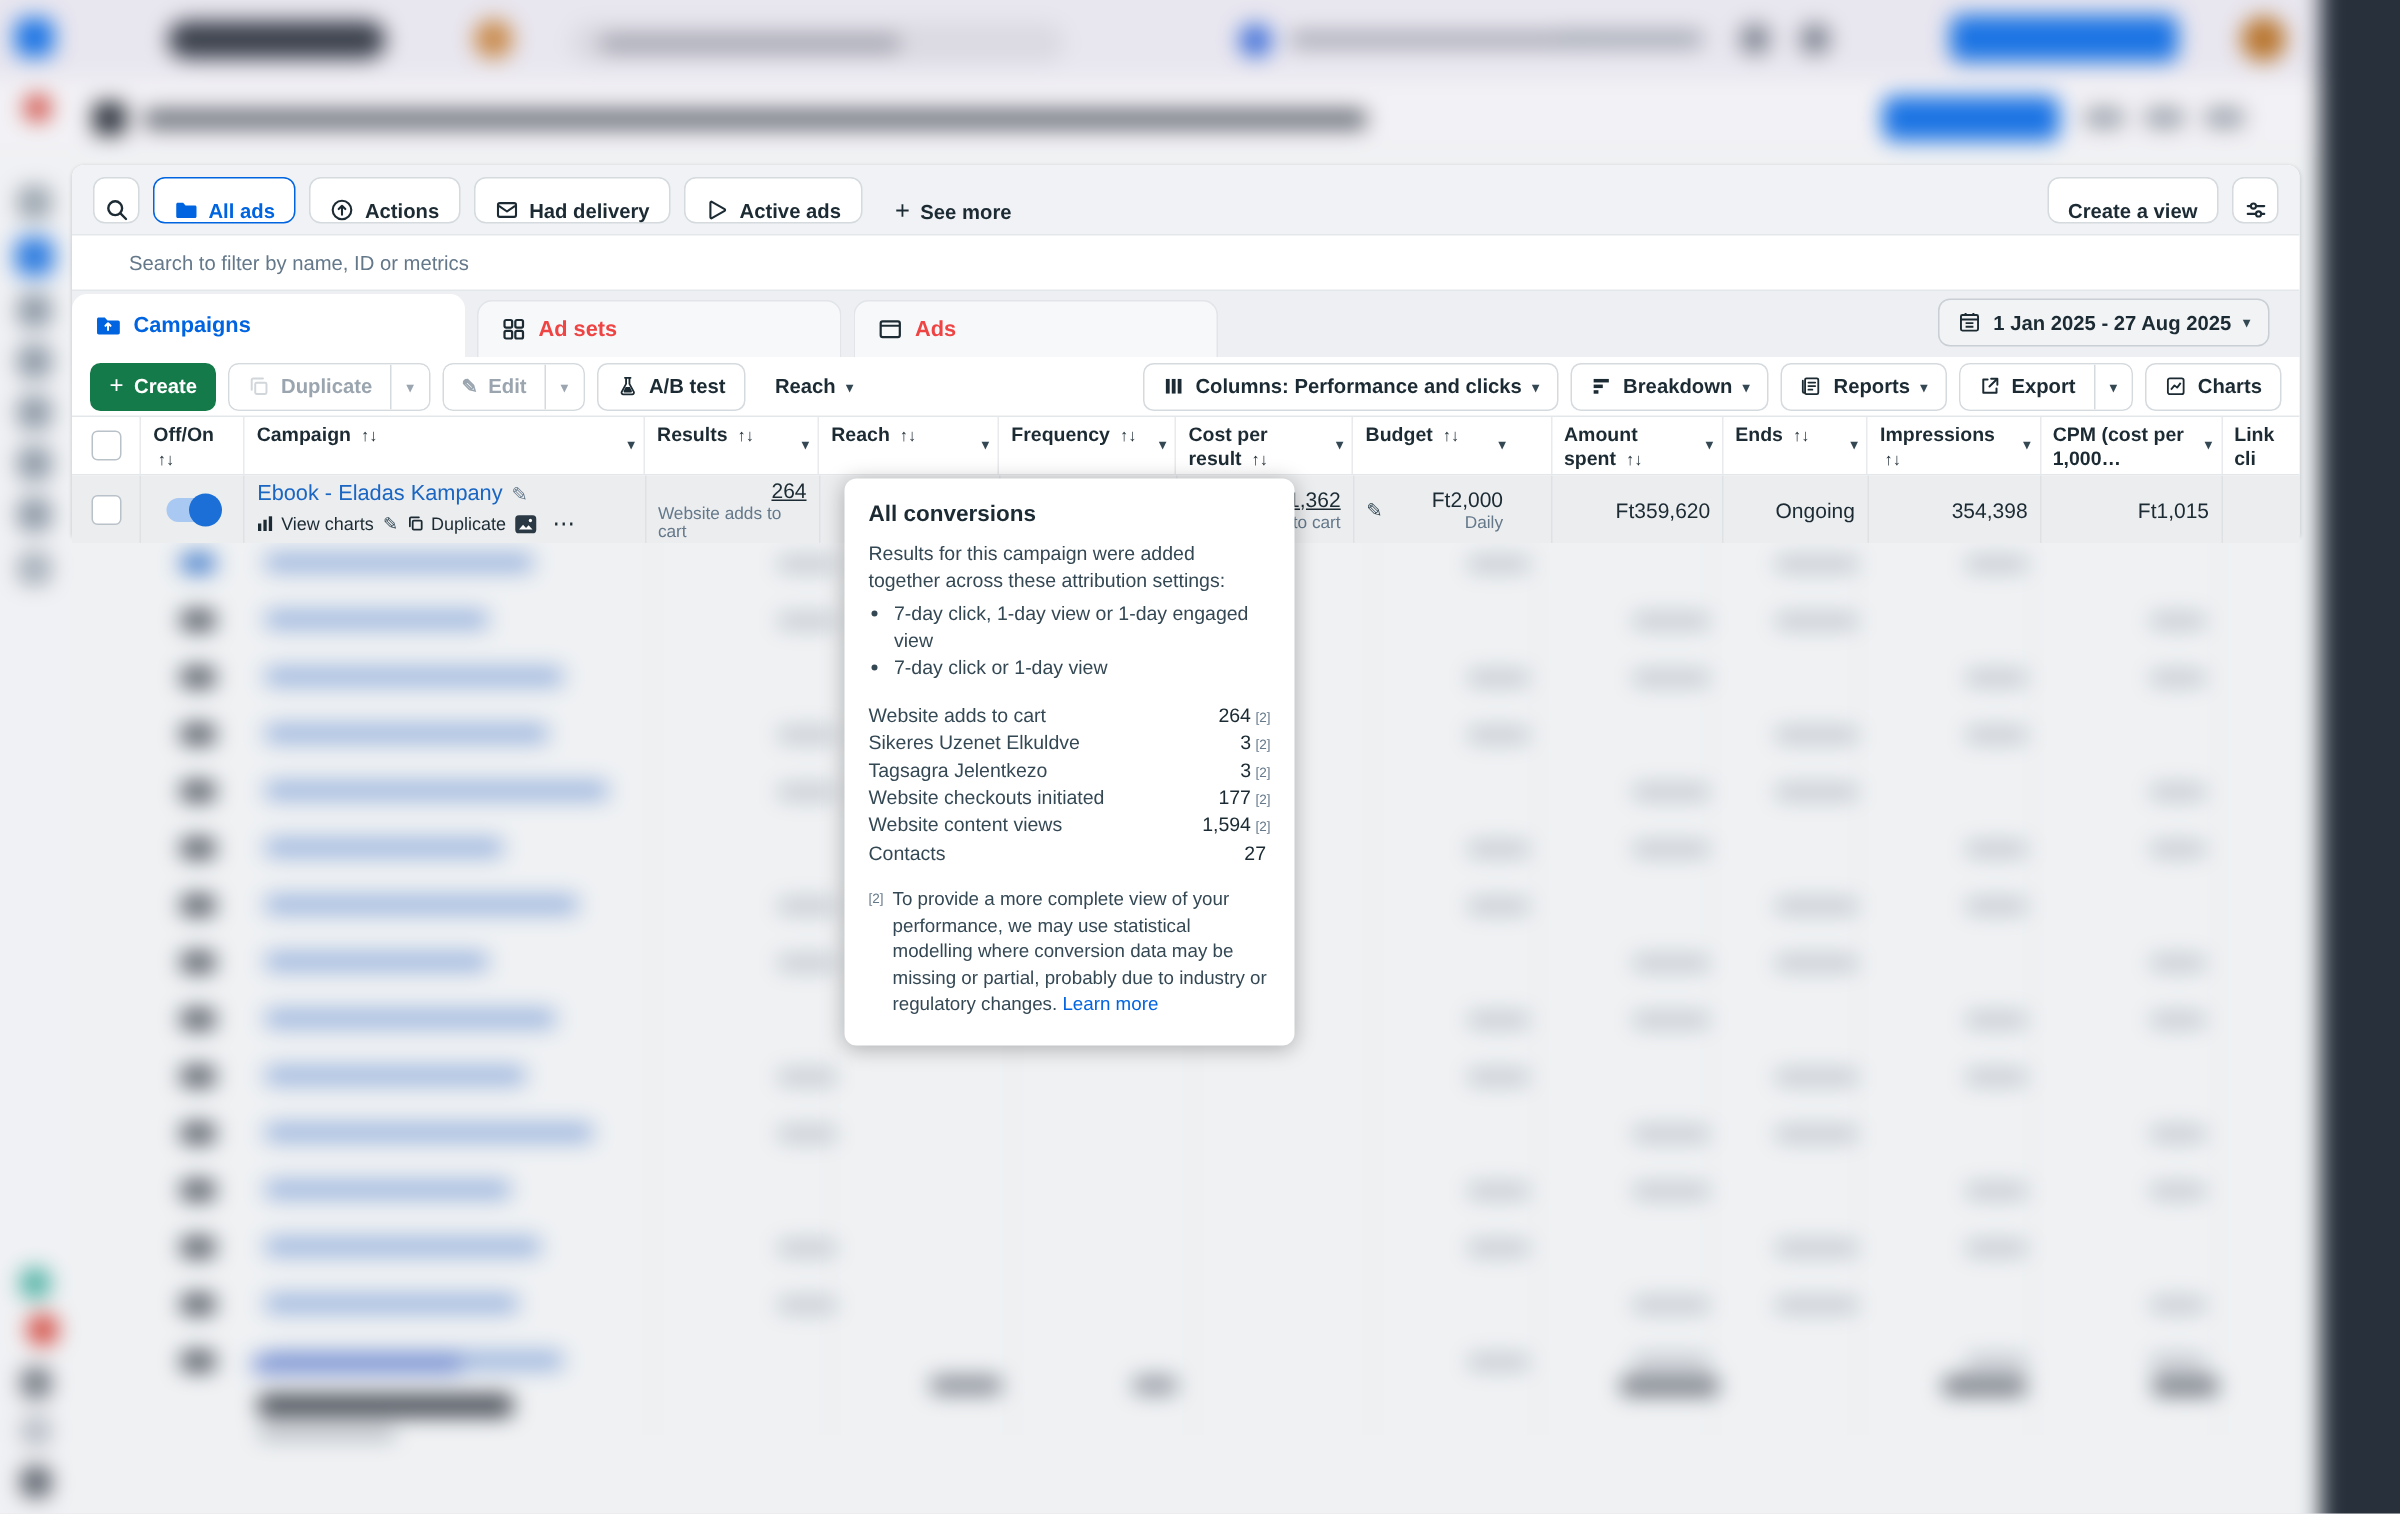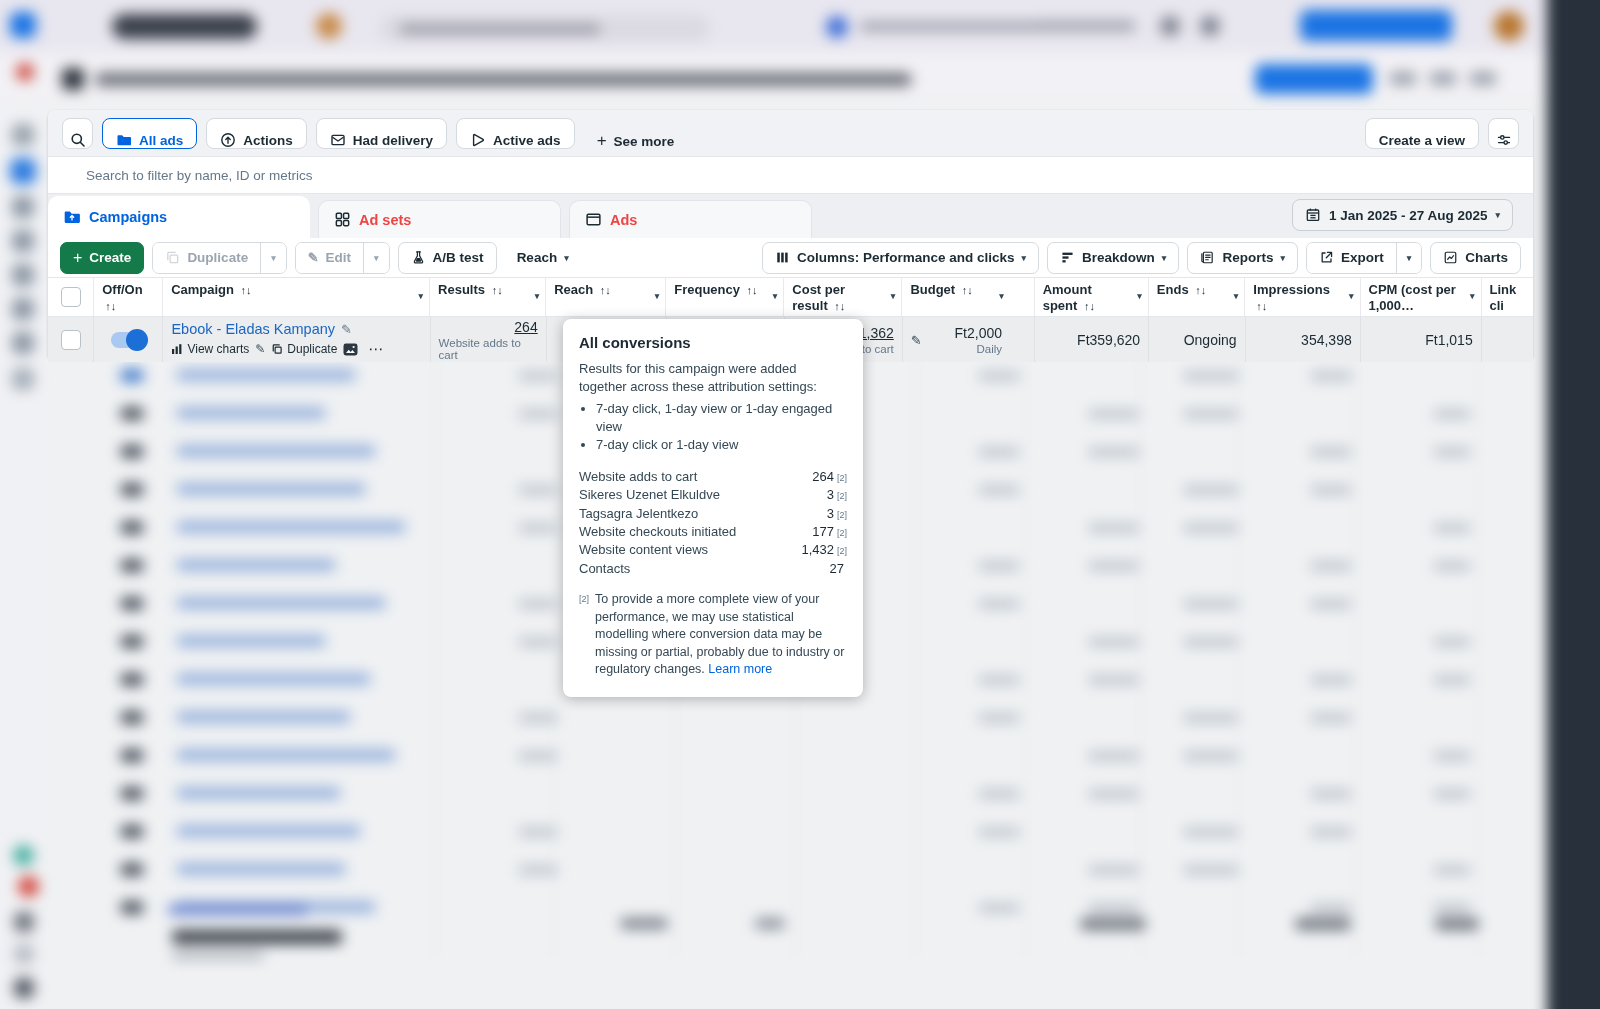--- a/index.html
+++ b/index.html
@@ -661,21 +661,21 @@
       <span class="mval">3</span>
       <span class="mnote">[2]</span>
     </div>
     <div class="tt-mrow">
       <span class="mlabel">Website checkouts initiated</span>
       <span class="mval">177</span>
       <span class="mnote">[2]</span>
     </div>
     <div class="tt-mrow">
       <span class="mlabel">Website content views</span>
-      <span class="mval">1,432</span>
+      <span class="mval">1,594</span>
       <span class="mnote">[2]</span>
     </div>
     <div class="tt-mrow">
       <span class="mlabel">Contacts</span>
       <span class="mval">27</span>
       <span class="mnote"></span>
     </div>
   </div>
   <div class="tt-foot">
     <span class="fmark">[2]</span>

